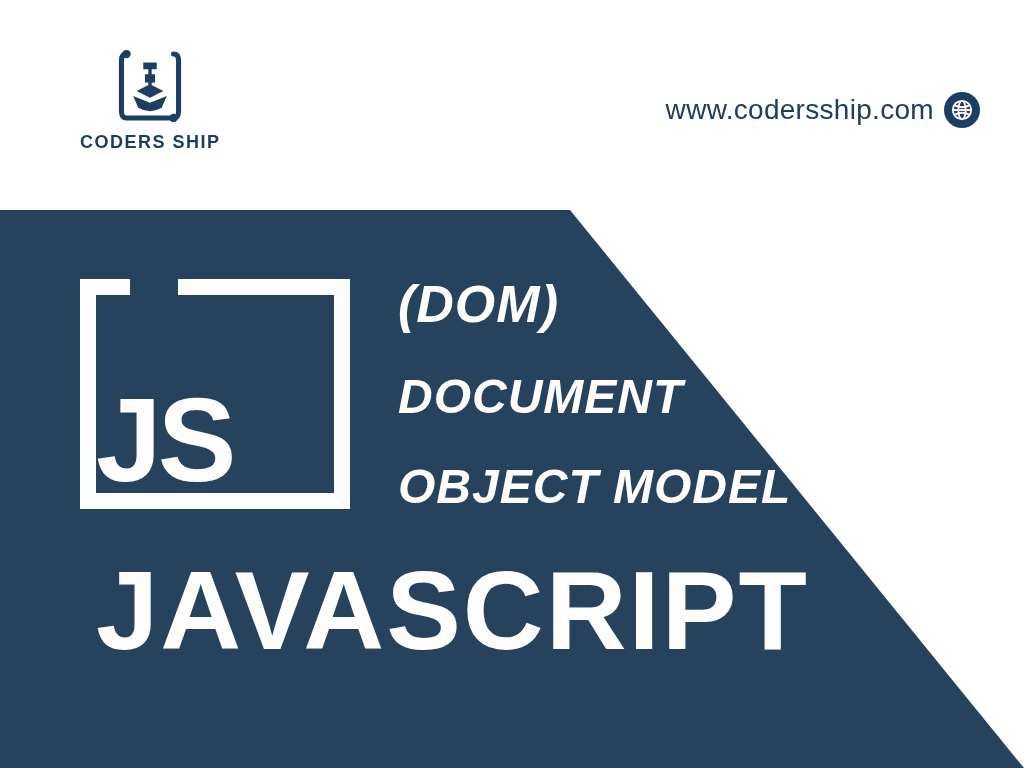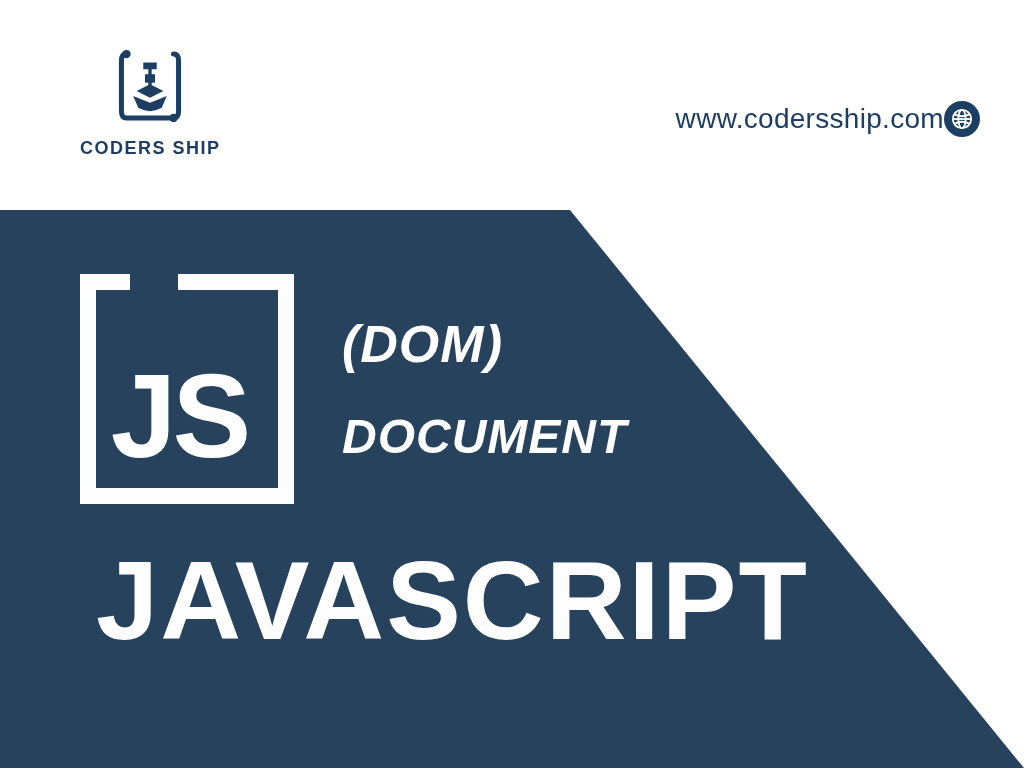--- a/index.html
+++ b/index.html
@@ -3,42 +3,42 @@
 <meta charset="utf-8">
 <style>
   * { margin: 0; padding: 0; box-sizing: border-box; }
   html, body { width: 1024px; height: 768px; overflow: hidden; font-family: "Segoe UI", Arial, sans-serif; background: #ffffff; }
   .canvas { position: relative; width: 1024px; height: 768px; background: #ffffff; }
 
   
   .header { position: absolute; top: 0; left: 0; right: 0; height: 210px; }
 
   .logo-block { position: absolute; top: 44px; left: 80px; display: flex; flex-direction: column; align-items: center; }
-  .logo-name { font-size: 18px; font-weight: 800; letter-spacing: 1.5px; color: #1d3e63; margin-top: 6px; }
+  .logo-name { font-size: 18px; font-weight: 800; letter-spacing: 1.5px; color: #1d3e63; margin-top: 0; }
 
-  .url-block { position: absolute; top: 101px; right: 44px; display: flex; align-items: center; }
+  .url-block { position: absolute; top: 92px; right: 44px; display: flex; align-items: center; gap: 10px; }
   .url-text { font-size: 28px; font-weight: 400; color: #1d3e63; letter-spacing: .3px; }
   .globe-badge { width: 36px; height: 36px; border-radius: 50%; background: #1d3e63; display: flex; align-items: center; justify-content: center; }
 
   
   .panel {
     position: absolute;
     left: 0;
     top: 210px;
     width: 1024px;
     height: 558px;
     background: #26425c;
     clip-path: polygon(0 0, 570px 0, 1024px 558px, 0 558px);
   }
 
   .content { position: absolute; left: 80px; top: 64px; color: #fdfdfd; }
 
   .row { display: flex; align-items: center; gap: 48px; }
 
-  .js-badge { position: relative; width: 214px; height: 230px; border: 16px solid #fdfdfd; display: flex; align-items: flex-end; justify-content: center; padding: 0 16px 22px 0; }
+  .js-badge { position: relative; width: 270px; height: 230px; border: 16px solid #fdfdfd; display: flex; align-items: flex-end; justify-content: flex-start; padding: 0 16px 3px 0; }
   .js-badge::before { 
     content: "";
     position: absolute;
     top: -20px; left: 34px;
     width: 48px; height: 24px;
     background: #26425c;
   }
   .js-text { font-size: 118px; font-weight: 800; line-height: .85; letter-spacing: -4px; color: #fdfdfd; }
 
   .titles { display: flex; flex-direction: column; gap: 6px; font-style: italic; }
@@ -87,20 +87,21 @@
   <div class="panel">
     <div class="content">
 
       <div class="row">
         <div class="js-badge">
           <div class="js-text">JS</div>
         </div>
         <div class="titles">
           <div class="t-dom">(DOM)</div>
           <div class="t-line">DOCUMENT</div>
+          <div class="t-line">OBJECT MODEL</div>
         </div>
       </div>
 
       <div class="big">JAVASCRIPT</div>
 
     </div>
   </div>
 
 </div>
 

